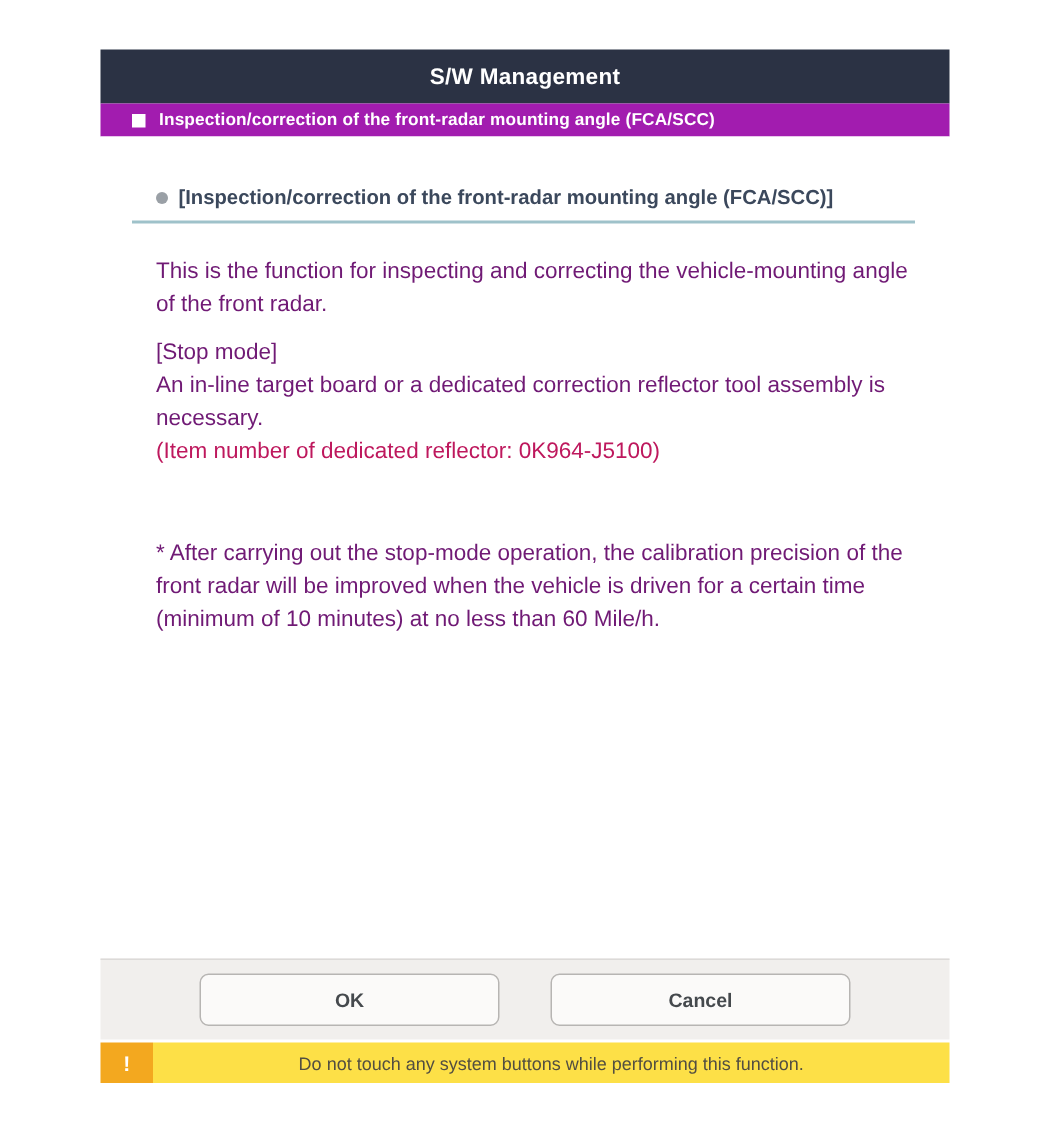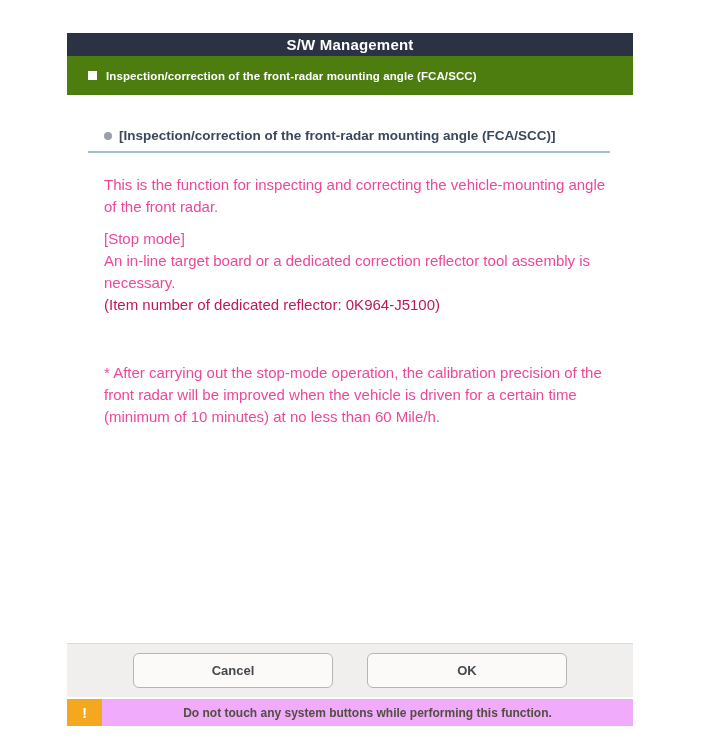--- a/index.html
+++ b/index.html
@@ -9,31 +9,31 @@
     font-family: "Liberation Sans", sans-serif;
     overflow: hidden;
   }
   .panel {
     position: absolute;
     left: 67px; top: 33px;
     width: 566px;
   }
   
   .header {
-    height: 23px;
+    height: 36px;
     background: #2b3244;
     color: #ffffff;
     font-size: 15px;
     font-weight: bold;
     display: flex; align-items: center; justify-content: center;
     letter-spacing: 0.2px;
   }
   .subheader {
-    height: 39px;
-    background: #4d7c0f;
+    height: 22px;
+    background: #a21caf;
     color: #ffffff;
     display: flex; align-items: center;
     padding-left: 21px;
   }
   .subheader .sq {
     width: 9px; height: 9px;
     background: #ffffff;
     margin-right: 9px;
     flex: 0 0 auto;
   }
@@ -68,21 +68,21 @@
     width: 522px;
     height: 2px;
     background: #9fc2ca;
     margin-top: 8px;
   }
   .body-text {
     margin-left: 16px;
     width: 505px;
     font-size: 15px;
     line-height: 22px;
-    color: #ec4899;
+    color: #701a75;
     white-space: pre-line;
   }
   .para-desc   { margin-top: 21px; }
   .para-stop   { margin-top: 10px; }
   .para-red    { color: #be185d; }
   .para-note   { margin-top: 46px; }
   
   .button-bar {
     height: 54px;
     background: #f1efed;
@@ -111,24 +111,24 @@
     width: 35px;
     background: #f3a81f;
     color: #ffffff;
     font-size: 14px;
     font-weight: bold;
     display: flex; align-items: center; justify-content: center;
     flex: 0 0 auto;
   }
   .warning-msg {
     flex: 1;
-    background: #f0abfc;
+    background: #fde047;
     color: #524e41;
     font-size: 12px;
-    font-weight: bold;
+    font-weight: normal;
     display: flex; align-items: center; justify-content: center;
   }
 </style>
 </head>
 <body>
 
 <div class="panel">
 
   <div class="header">
     <span>S/W Management</span>
@@ -154,22 +154,22 @@
 necessary.</p>
 
     <p class="body-text para-red">(Item number of dedicated reflector: 0K964-J5100)</p>
 
     <p class="body-text para-note">* After carrying out the stop-mode operation, the calibration precision of the
 front radar will be improved when the vehicle is driven for a certain time
 (minimum of 10 minutes) at no less than 60 Mile/h.</p>
   </div>
 
   <div class="button-bar">
+    <button class="btn">OK</button>
     <button class="btn">Cancel</button>
-    <button class="btn">OK</button>
   </div>
 
   <div class="warning-bar">
     <div class="warning-icon">!</div>
     <div class="warning-msg">Do not touch any system buttons while performing this function.</div>
   </div>
 
 </div>
 
 </body></html>

